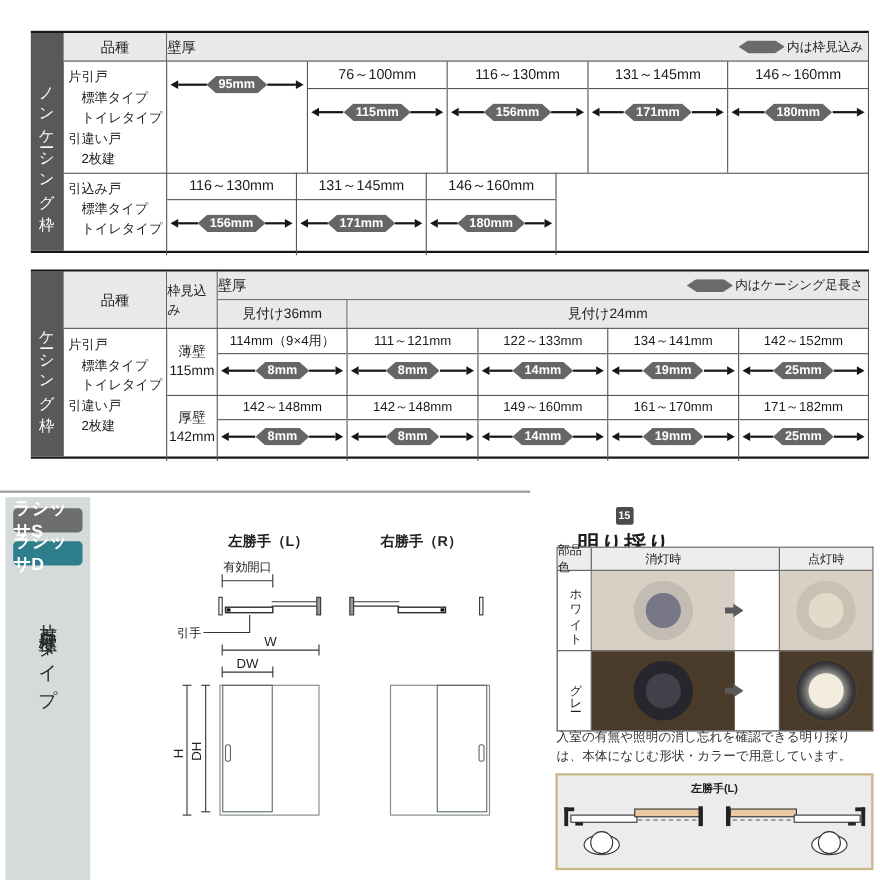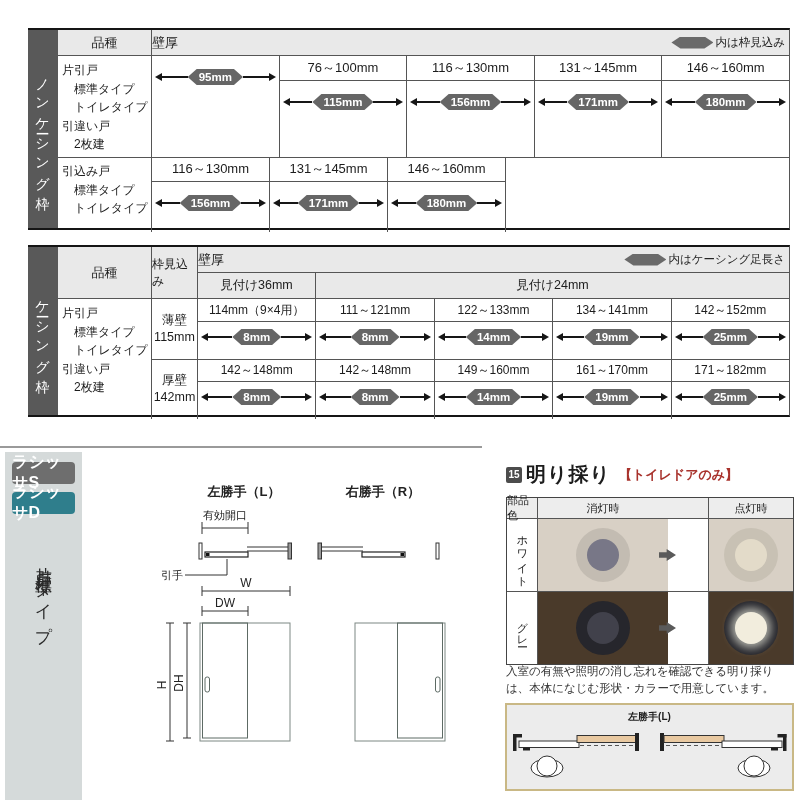--- a/index.html
+++ b/index.html
@@ -69,21 +69,21 @@
   #badgeD{margin-top:8px;}
   #prodname{margin-top:40px;text-align:center;}
   #prodname span{writing-mode:vertical-rl;text-orientation:upright;font-size:17px;letter-spacing:3px;color:#2a2a2a;}
   
   #diagram{position:absolute;left:130px;top:455px;}
   svg text{font-family:"Liberation Sans","DejaVu Sans",sans-serif;fill:#222;}
   .dt{font-size:13px;font-weight:bold;}
   .dl{font-size:11px;}
   .dm{font-size:12px;}
   
-  #aka-head{position:absolute;left:506px;top:461px;display:flex;align-items:center;gap:4px;}
+  #aka-head{position:absolute;left:506px;top:461px;display:flex;align-items:center;gap:4px;flex-direction:column;}
   #aka-num{width:16px;height:16px;background:#4c4c4c;color:#fff;font-size:10px;font-weight:bold;border-radius:2px;
     display:flex;align-items:center;justify-content:center;}
   #aka-title{font-size:20px;font-weight:bold;letter-spacing:1px;}
   #aka-note{font-size:13px;font-weight:bold;color:#a8322c;margin-left:4px;}
   #aka-table{position:absolute;left:506px;top:497px;width:288px;border:1px solid #444;box-sizing:border-box;background:#fff;}
   .akarow{display:flex;border-top:1px solid #555;}
   .akarow.hd{border-top:0;background:#ededed;height:20px;}
   .akacell{box-sizing:border-box;border-left:1px solid #555;}
   .akacell:first-child{border-left:0;}
   .akacell.c0{width:30px;display:flex;align-items:center;justify-content:center;}

